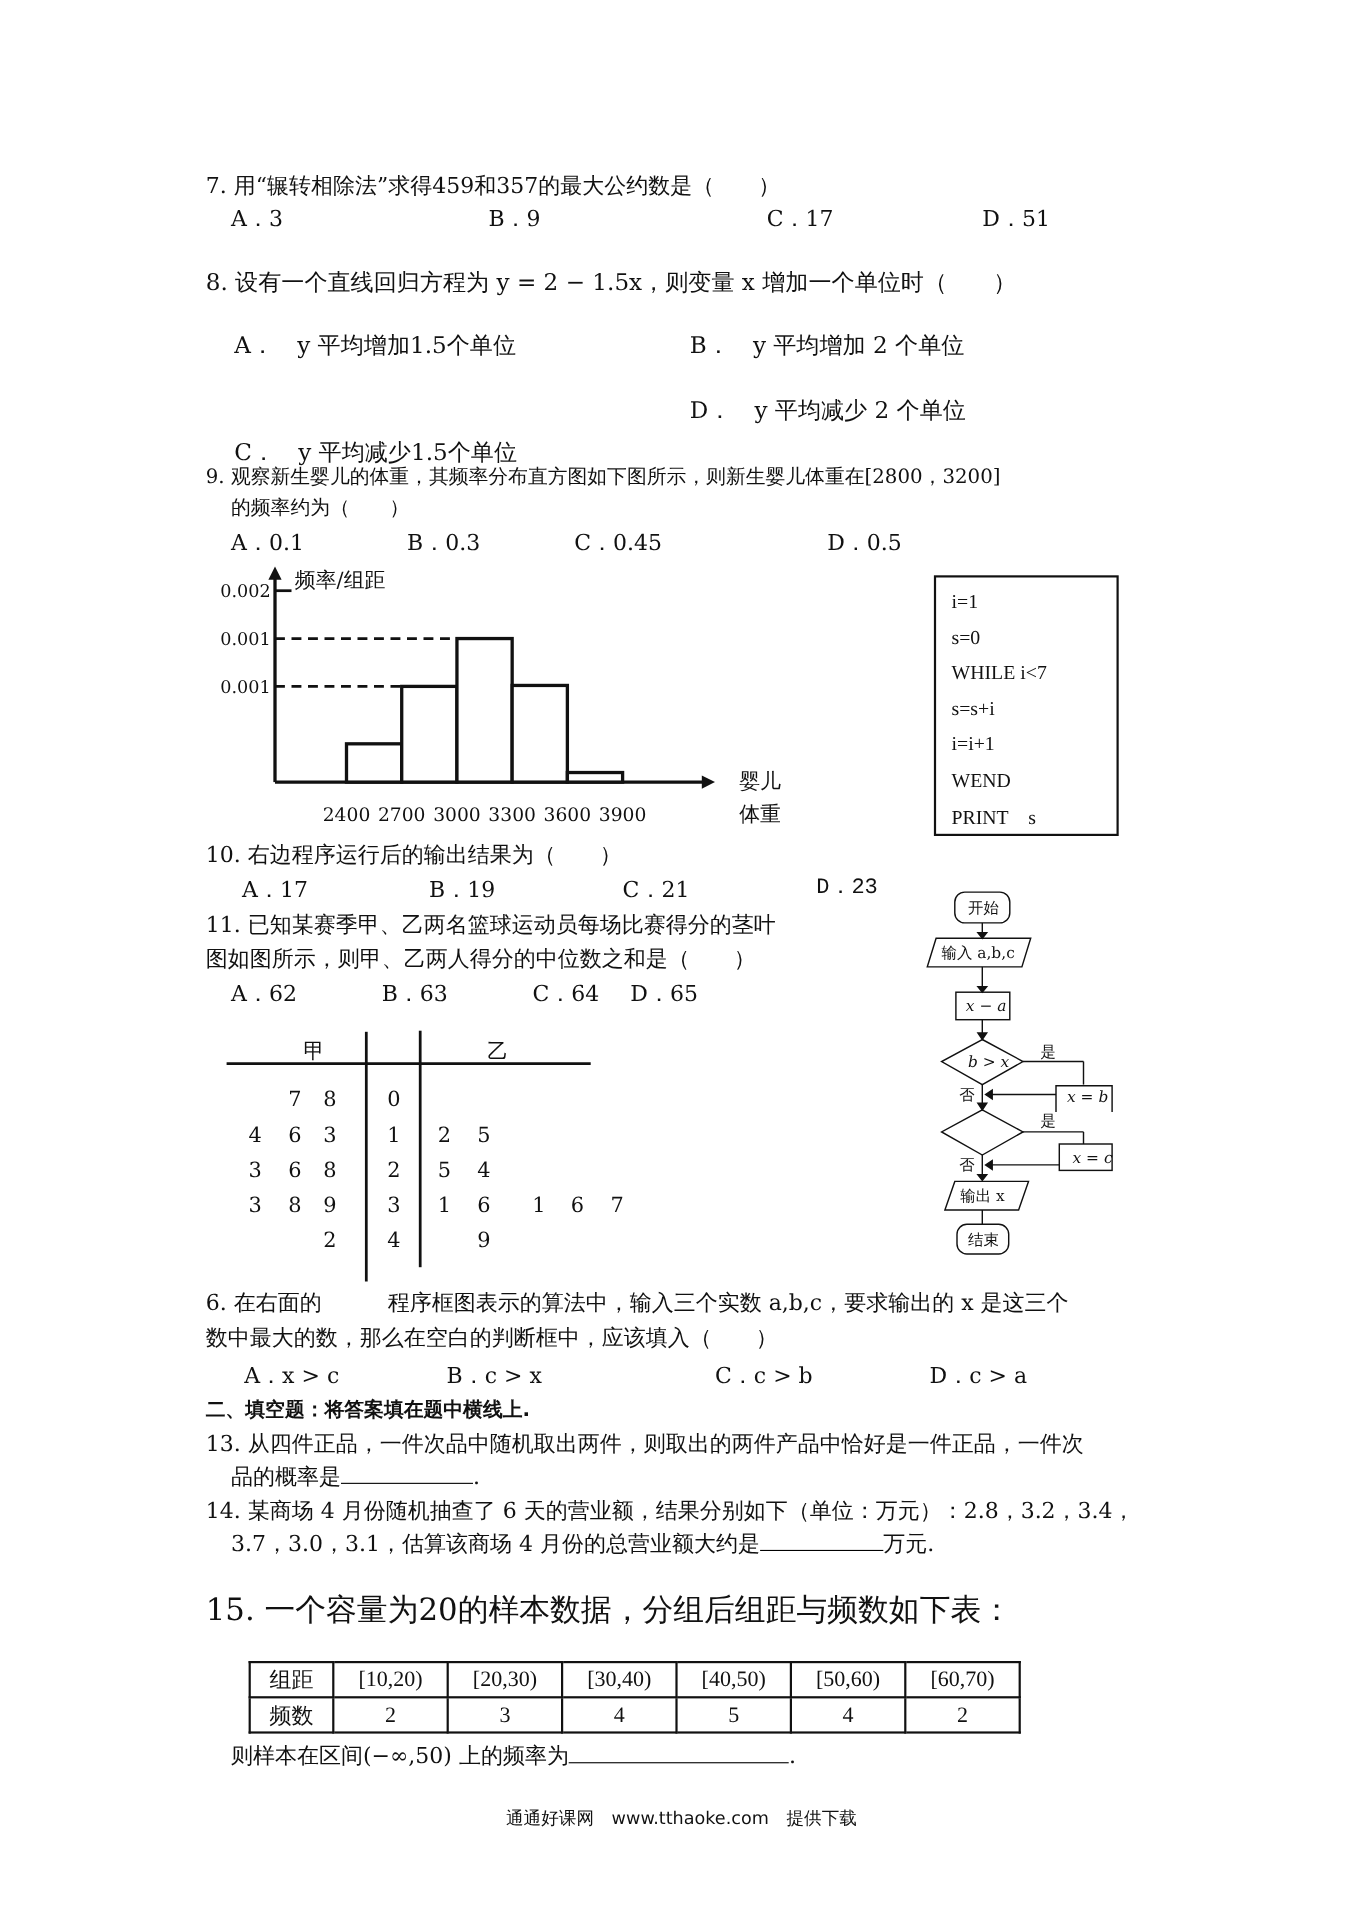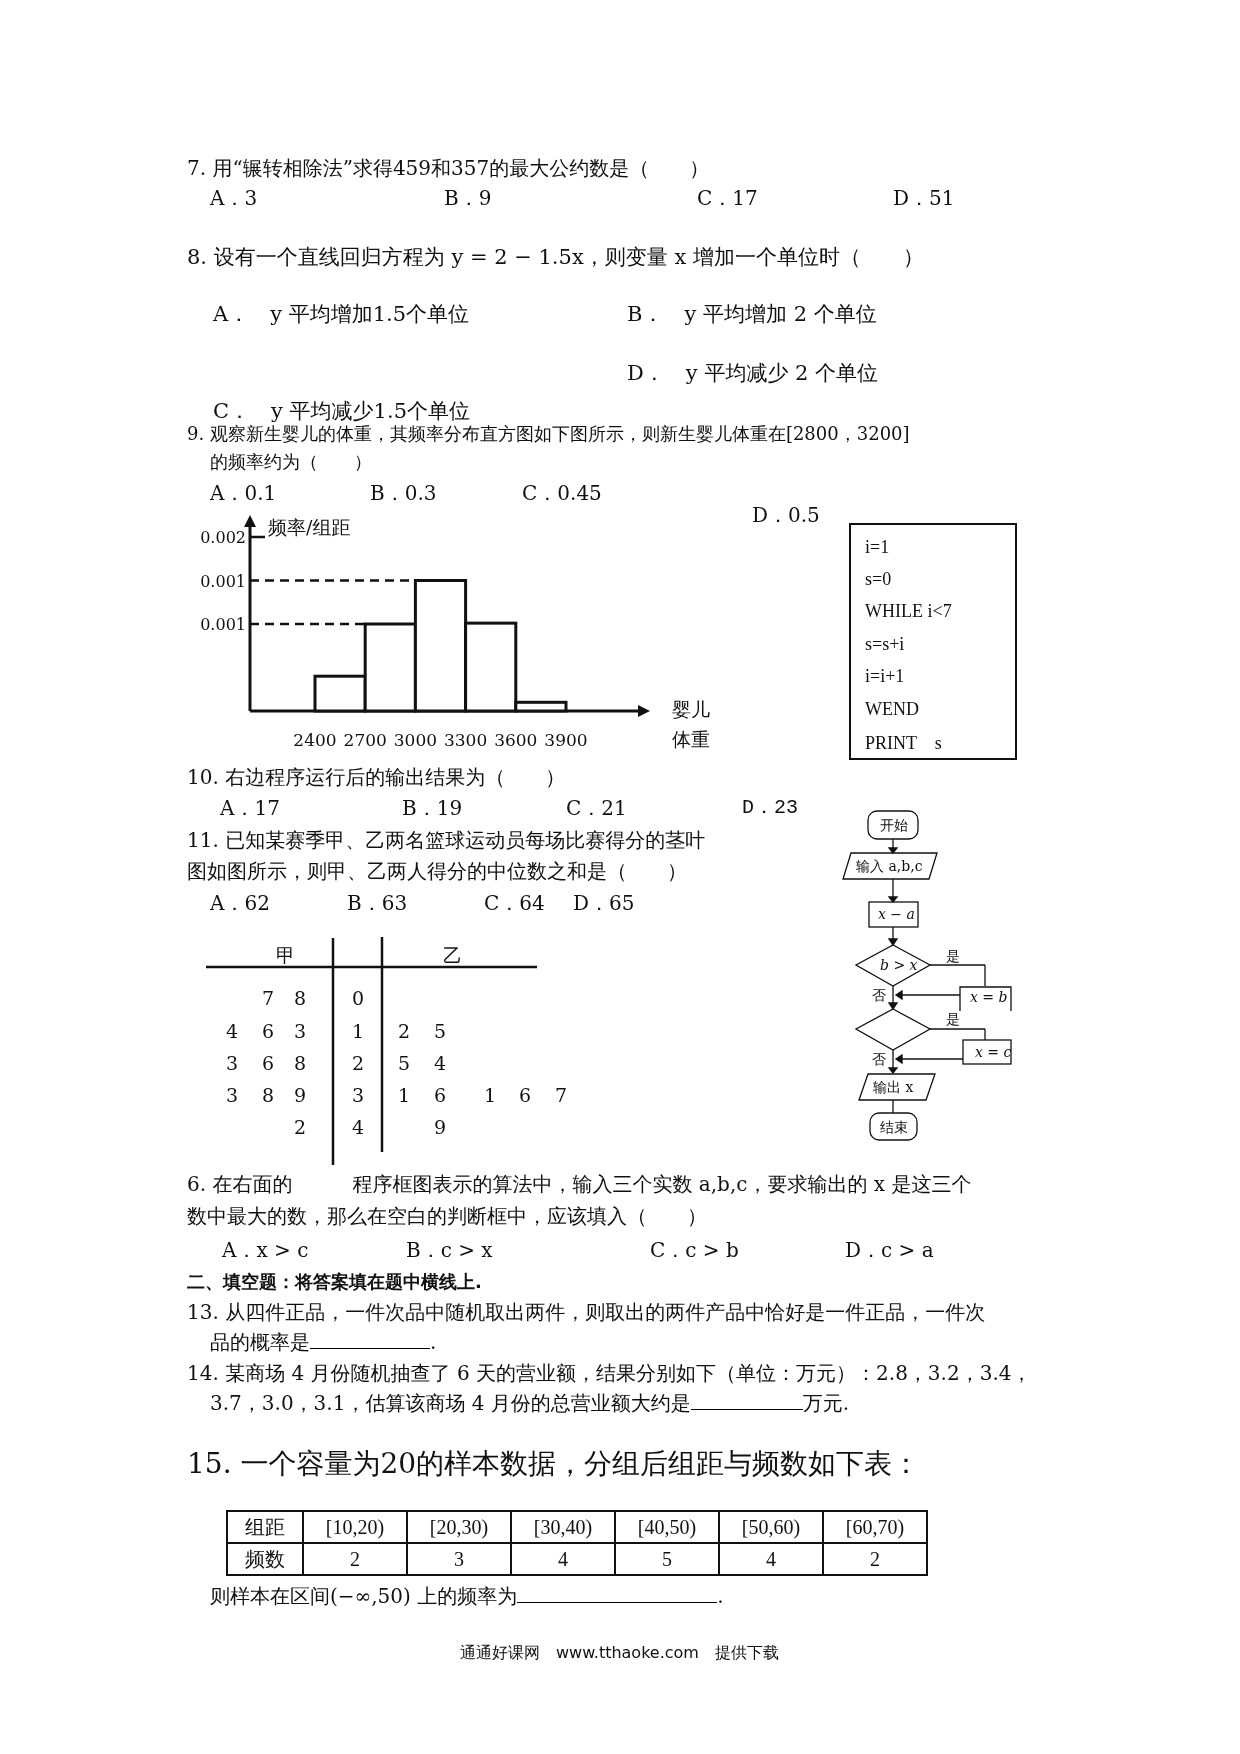--- a/index.html
+++ b/index.html
@@ -33,21 +33,21 @@
 <div class="t" style="left:213px;top:302px;font-size:21px;">A．　y 平均增加1.5个单位</div>
 <div class="t" style="left:627px;top:302px;font-size:21px;">B．　y 平均增加 2 个单位</div>
 <div class="t" style="left:213px;top:361px;font-size:21px;margin-top:38px;">C．　y 平均减少1.5个单位</div>
 <div class="t" style="left:627px;top:361px;font-size:21px;">D．　y 平均减少 2 个单位</div>
 
 <div class="t sm" style="left:187px;top:422px;">9.  观察新生婴儿的体重，其频率分布直方图如下图所示，则新生婴儿体重在[2800，3200]</div>
 <div class="t sm" style="left:210px;top:450px;">的频率约为（　　）</div>
 <div class="t" style="left:210px;top:481px;">A．0.1</div>
 <div class="t" style="left:370px;top:481px;">B．0.3</div>
 <div class="t" style="left:522px;top:481px;">C．0.45</div>
-<div class="t" style="left:752px;top:503px;">D．0.5</div>
+<div class="t" style="left:752px;top:481px;">D．0.5</div>
 
 <svg id="hist" width="1240" height="1754">
   <g id="hist-g">
       <line x1="250" y1="711" x2="250" y2="525" stroke="#111" stroke-width="3"></line>
       <polygon points="244,527 256,527 250,515" fill="#111"></polygon>
       <line x1="250" y1="711" x2="640" y2="711" stroke="#111" stroke-width="3"></line>
       <polygon points="638,705 638,717 650,711" fill="#111"></polygon>
       <text x="246" y="543" font-size="16" text-anchor="end">0.002</text>
       <text x="246" y="586.5" font-size="16" text-anchor="end">0.001</text>
       <text x="246" y="630" font-size="16" text-anchor="end">0.001</text>
@@ -76,21 +76,21 @@
   <div style="top:44px;">s=0</div>
   <div style="top:76px;">WHILE i&lt;7</div>
   <div style="top:109px;">s=s+i</div>
   <div style="top:141px;">i=i+1</div>
   <div style="top:174px;">WEND</div>
   <div style="top:206px;">PRINT　s</div>
 </div>
 
 <div class="t" style="left:187px;top:765px;">10.  右边程序运行后的输出结果为（　　）</div>
 <div class="t" style="left:220px;top:796px;">A．17</div>
-<div class="t" style="left:402px;top:796px;text-align:right;">B．19</div>
+<div class="t" style="left:390px;top:796px;text-align:right;">B．19</div>
 <div class="t" style="left:566px;top:796px;">C．21</div>
 <div class="t" style="left:742px;top:796px;font-family:Liberation Mono, monospace;">D．23</div>
 
 <div class="t" style="left:187px;top:828px;">11.  已知某赛季甲、乙两名篮球运动员每场比赛得分的茎叶</div>
 <div class="t" style="left:187px;top:859px;">图如图所示，则甲、乙两人得分的中位数之和是（　　）</div>
 <div class="t" style="left:210px;top:891px;">A．62</div>
 <div class="t" style="left:347px;top:891px;">B．63</div>
 <div class="t" style="left:484px;top:891px;">C．64</div>
 <div class="t" style="left:573px;top:891px;">D．65</div>
 

